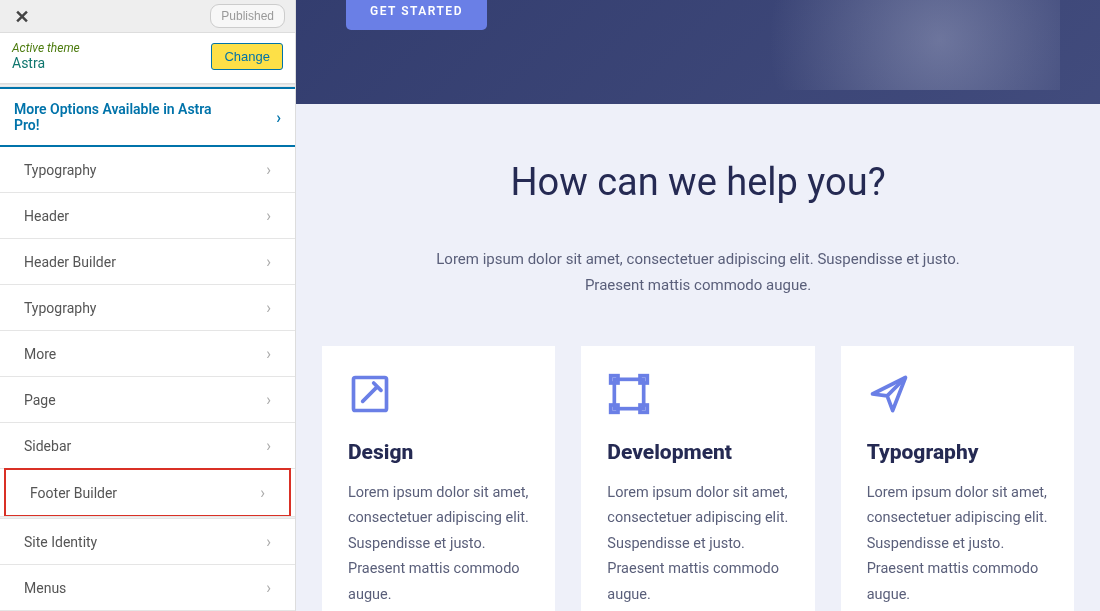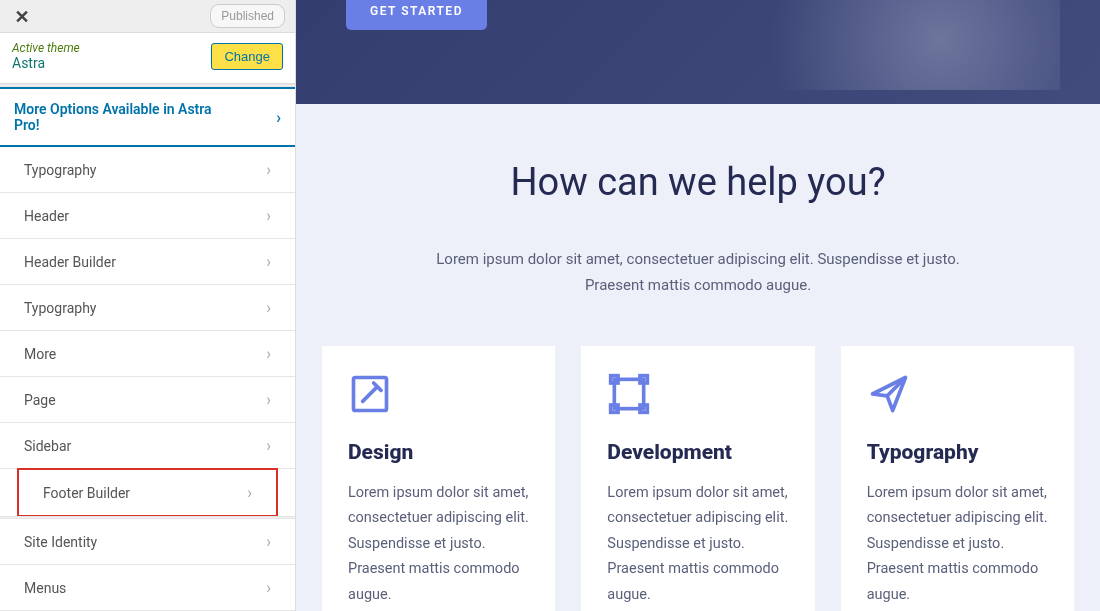--- a/index.html
+++ b/index.html
@@ -97,21 +97,21 @@
     align-items: center;
     padding: 13px 24px;
     border-bottom: 1px solid #e5e5e5;
     color: #555;
     font-size: 14px;
     cursor: pointer;
     background: #fff;
   }
   .nav-item.highlighted {
     border: 2px solid #d93025;
-    margin: -1px 17px;
+    margin: -1px 4px;
   }
   .chevron {
     color: #aaa;
     font-size: 16px;
   }
   .promo-item .chevron { color: #0073aa; }
   .spacer2 {
     height: 20px;
     background: #f0f0f0;
     border-top: 1px solid #e5e5e5;

